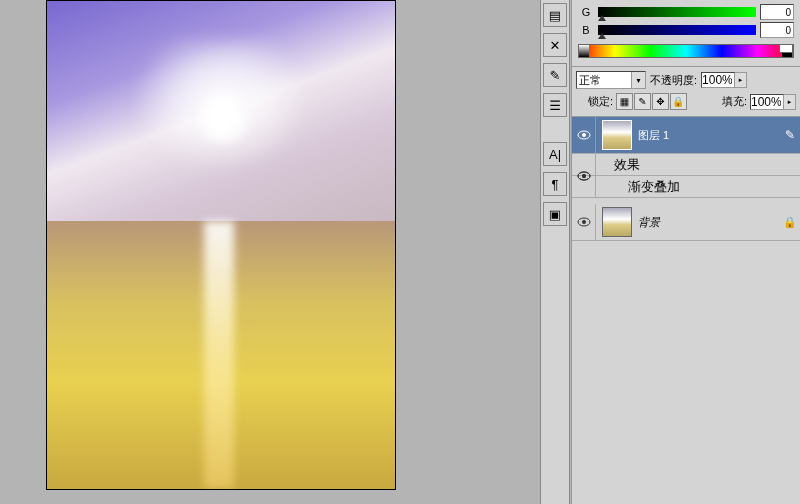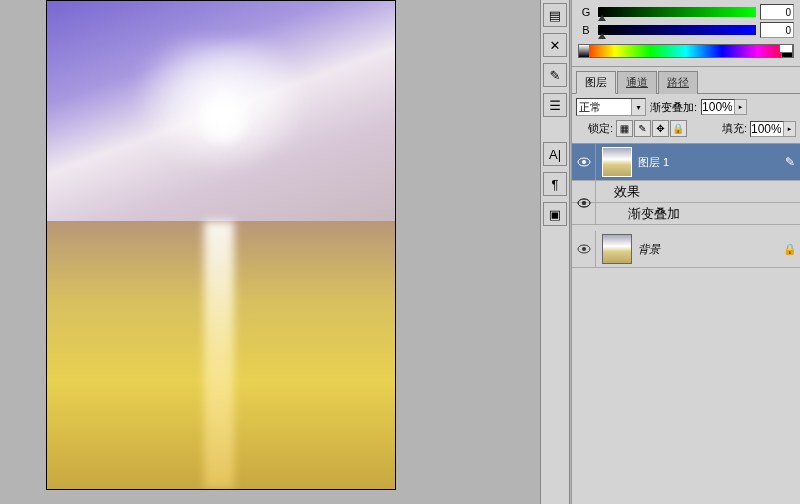--- a/index.html
+++ b/index.html
@@ -106,33 +106,28 @@
       <div class="slider-bar b-gradient">
           <div class="slider-triangle"></div>
         </div>
       <input class="slider-input" value="0" style="">
     </div>
     <div class="hue-strip">
         <div class="hue-corner"></div>
       </div>
   </div>
 
-  <div class="tabs">
-    <div class="tab active">图层</div>
-    <div class="tab inactive">通道</div>
-    <div class="tab inactive">路径</div>
-  </div>
 
   <div class="panel-body">
     <div class="blend-row">
       <div class="blend-select">
         <span>正常</span>
         <span class="arrow">▾</span>
       </div>
-      <span>渐变叠加:</span>
+      <span>不透明度:</span>
       <div class="pct-box">
         <input class="pct-input" value="100%" style="">
         <div class="pct-arrow">▸</div>
       </div>
     </div>
 
     <div class="lock-row">
       <span>锁定:</span>
       <div class="lock-icons">
         <div class="lock-icon">▦</div>

